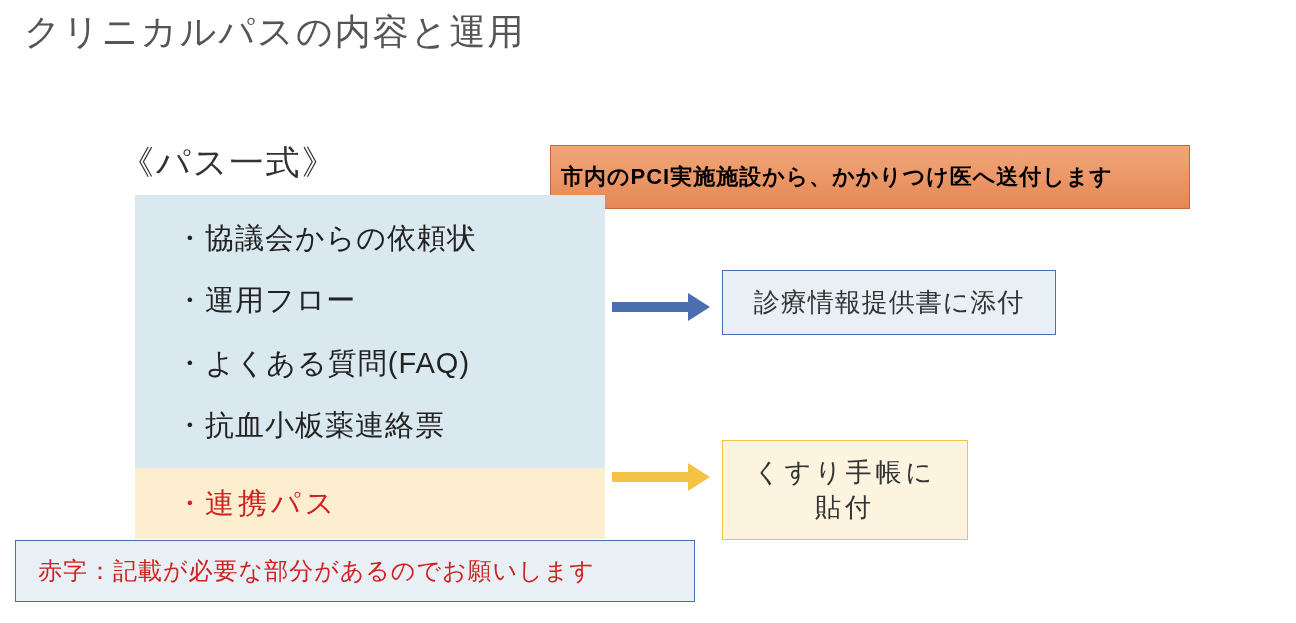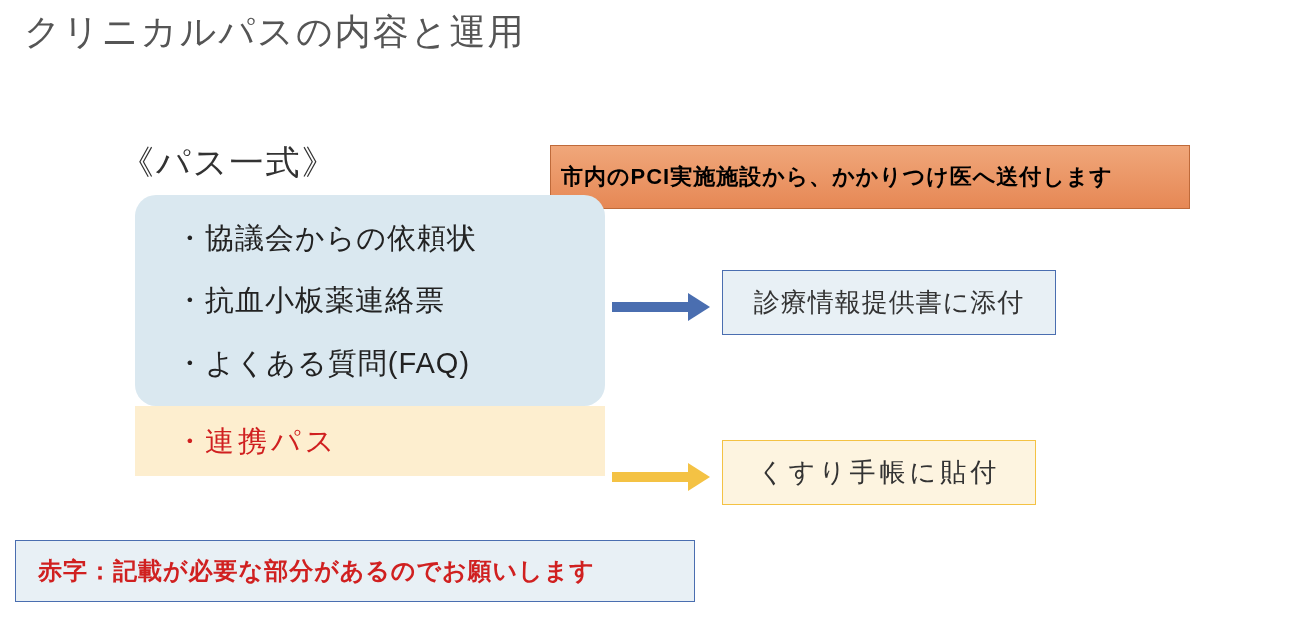--- a/index.html
+++ b/index.html
@@ -49,21 +49,20 @@
     top: 195px;
     width: 470px;
   }
   .list-top {
     background: #dae8f0;
     padding: 12px 18px 12px 40px;
     font-size: 29px;
     color: #222;
     line-height: 2.15;
     letter-spacing: 1px;
-    border-radius: 21px;
   }
   .list-bottom {
     background: #fdeecf;
     padding: 12px 18px 12px 40px;
     font-size: 29px;
     line-height: 1.6;
     letter-spacing: 4px;
   }
   .list-bottom .red-dot { color: #d02020; letter-spacing: 1px; }
   .list-bottom .red-text { color: #d02020; margin-top: 32px; }
@@ -119,57 +118,58 @@
     padding: 14px 18px;
     font-size: 26px;
     color: #333;
     text-align: center;
     letter-spacing: 1px;
   }
   .box-yellow-outline {
     position: absolute;
     left: 722px;
     top: 440px;
-    width: 314px;
+    width: 246px;
     border: 1.5px solid #f4c244;
     background: #fdf4e0;
     padding: 14px 18px;
     font-size: 26px;
     color: #333;
     text-align: center;
     letter-spacing: 4px;
   }
   .footer-note {
     position: absolute;
     left: 15px;
     top: 540px;
     width: 680px;
     border: 1.5px solid #4a6eb0;
     background: #e8f0f5;
     padding: 14px 22px;
     font-size: 24px;
-    font-weight: bold;
+    font-weight: normal;
     color: #d02020;
     letter-spacing: 1px;
   }
 </style>
 </head>
 <body>
 
 <div class="page-title">クリニカルパスの内容と運用</div>
 
 <div class="section-header">《パス一式》</div>
 
 <div class="note-box-orange">市内のPCI実施施設から、かかりつけ医へ送付します</div>
 
 <div class="list-box">
   <div class="list-top">
     <div>・協議会からの依頼状</div>
+    <div>・運用フロー</div>
+    <div>・よくある質問(FAQ)</div>
     <div>・抗血小板薬連絡票</div>
-    <div>・よくある質問(FAQ)</div>
   </div>
   <div class="list-bottom">
     <span class="red-dot">・</span><span class="red-text">連携パス</span>
   </div>
 </div>
 
 <div class="arrow-blue">
   <div class="shaft"></div>
     <div class="head"></div>
 </div>

